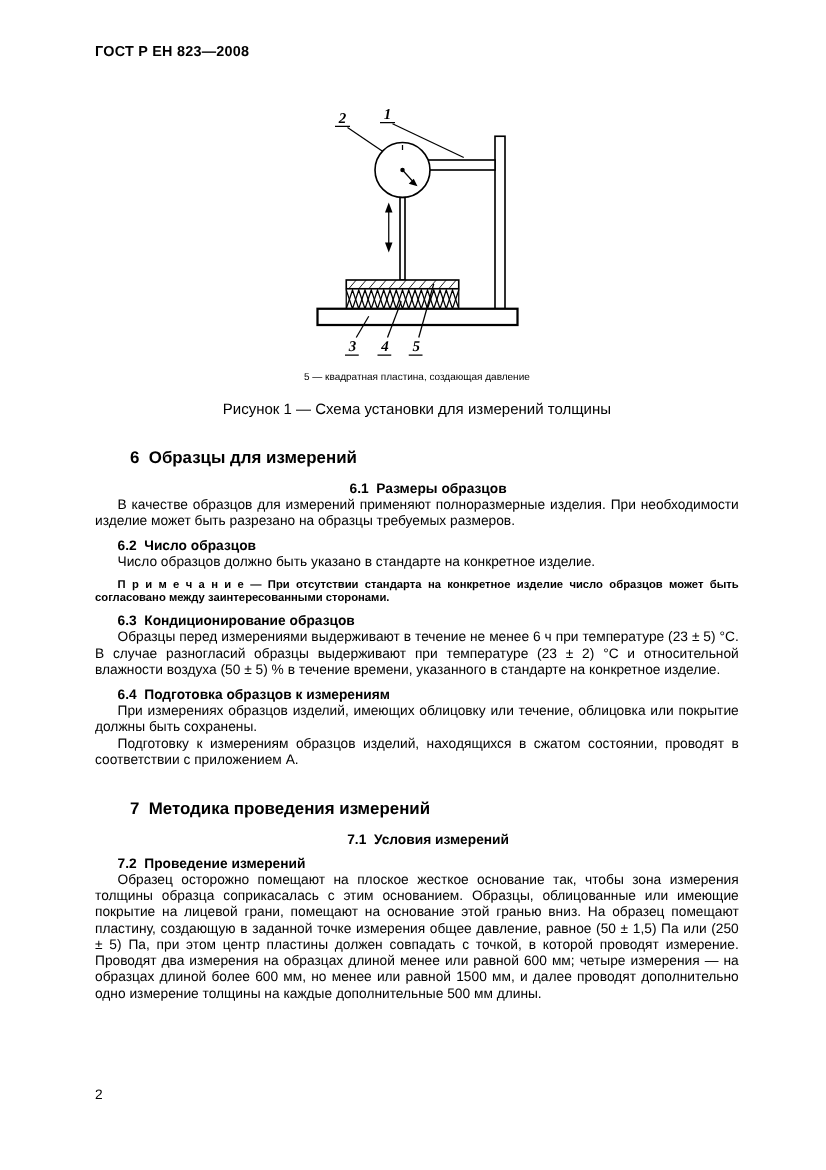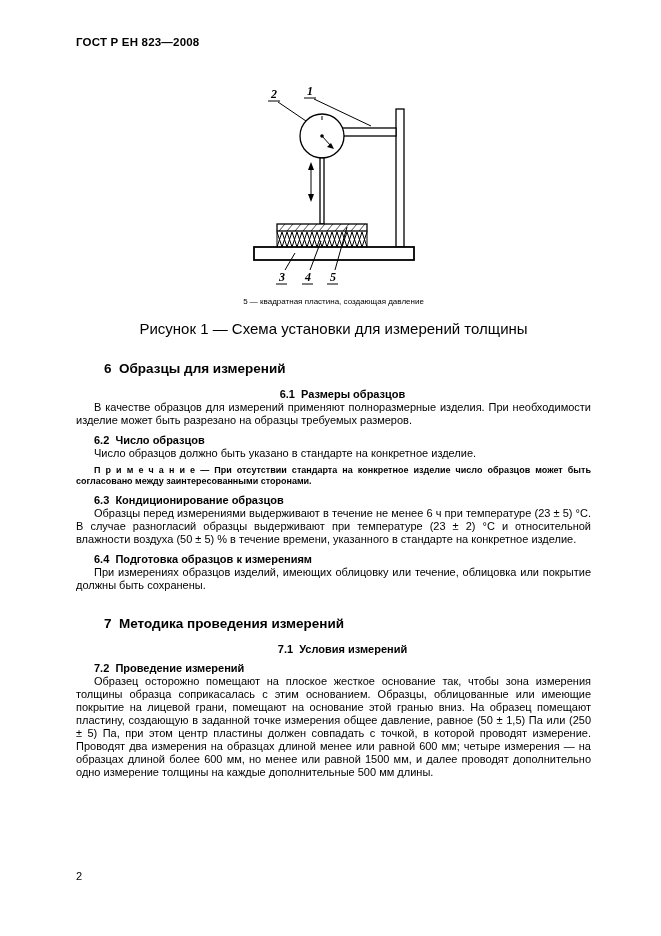--- a/index.html
+++ b/index.html
@@ -11,21 +11,21 @@
   .page { width:661px; height:792px; padding:36px 70px 0 76px; position:relative; }
   .doc-header { font-size:11.5px; font-weight:bold; letter-spacing:.2px; }
   .figure-wrap { margin-top:36px; text-align:center; }
   svg.fig { display:block; margin:0 auto; }
   .part { fill:#fff; stroke:#000; stroke-width:1.3; }
   .base { fill:#fff; stroke:#000; stroke-width:1.8; }
   .thin { stroke:#000; stroke-width:1; fill:none; }
   .hatch { stroke:#000; stroke-width:.7; }
   .callout { font-style:italic; font-weight:bold; font-size:12px; font-family:"Liberation Serif", serif; fill:#000; }
   .legend { font-size:8px; line-height:11px; text-align:center; margin-top:7px; color:#000; }
-  .caption { font-size:15px; text-align:center; margin-top:13px; }
+  .caption { font-size:12px; text-align:center; margin-top:13px; }
   .h1 { font-size:13.5px; font-weight:bold; margin:24px 0 12px 28px; white-space:pre-wrap; }
   .h2 { font-size:11px; font-weight:bold; margin:7px 0 1px; text-indent:18px; white-space:pre-wrap; }
   .h2.first { margin-top:12px;text-align:center; }
   p.body { font-size:11px; line-height:13px; text-align:justify; text-indent:18px; }
   p.body i { font-family:"Liberation Serif", serif; }
   p.body sub { font-size:8px; font-style:italic; font-family:"Liberation Serif", serif; }
   .note { font-size:9px; line-height:11px; text-align:justify; text-indent:18px; margin:5px 0 4px;font-weight:bold; }
   .pagenum { position:absolute; left:76px; top:870px; font-size:11px; }
 </style>
 </head>
@@ -110,20 +110,21 @@
 
   <div class="h2">6.2  Число образцов</div>
   <p class="body">Число образцов должно быть указано в стандарте на конкретное изделие.</p>
   <p class="note">П р и м е ч а н и е — При отсутствии стандарта на конкретное изделие число образцов может быть согласовано между заинтересованными сторонами.</p>
 
   <div class="h2">6.3  Кондиционирование образцов</div>
   <p class="body">Образцы перед измерениями выдерживают в течение не менее 6 ч при температуре (23 ± 5) °С. В случае разногласий образцы выдерживают при температуре (23 ± 2) °С и относительной влажности воздуха (50 ± 5) % в течение времени, указанного в стандарте на конкретное изделие.</p>
 
   <div class="h2">6.4  Подготовка образцов к измерениям</div>
   <p class="body">При измерениях образцов изделий, имеющих облицовку или течение, облицовка или покрытие должны быть сохранены.</p>
+  <p class="body">Подготовку к измерениям образцов изделий, находящихся в сжатом состоянии, проводят в соответствии с приложением А.</p>
 
   <div class="h1">7  Методика проведения измерений</div>
 
   <div class="h2 first">7.1  Условия измерений</div>
 
   <div class="h2">7.2  Проведение измерений</div>
   <p class="body">Образец осторожно помещают на плоское жесткое основание так, чтобы зона измерения толщины образца соприкасалась с этим основанием. Образцы, облицованные или имеющие покрытие на лицевой грани, помещают на основание этой гранью вниз. На образец помещают пластину, создающую в заданной точке измерения общее давление, равное (50 ± 1,5) Па или (250 ± 5) Па, при этом центр пластины должен совпадать с точкой, в которой проводят измерение. Проводят два измерения на образцах длиной менее или равной 600 мм; четыре измерения — на образцах длиной более 600 мм, но менее или равной 1500 мм, и далее проводят дополнительно одно измерение толщины на каждые дополнительные 500 мм длины.</p>
 
   <div class="pagenum">2</div>
 </div>

